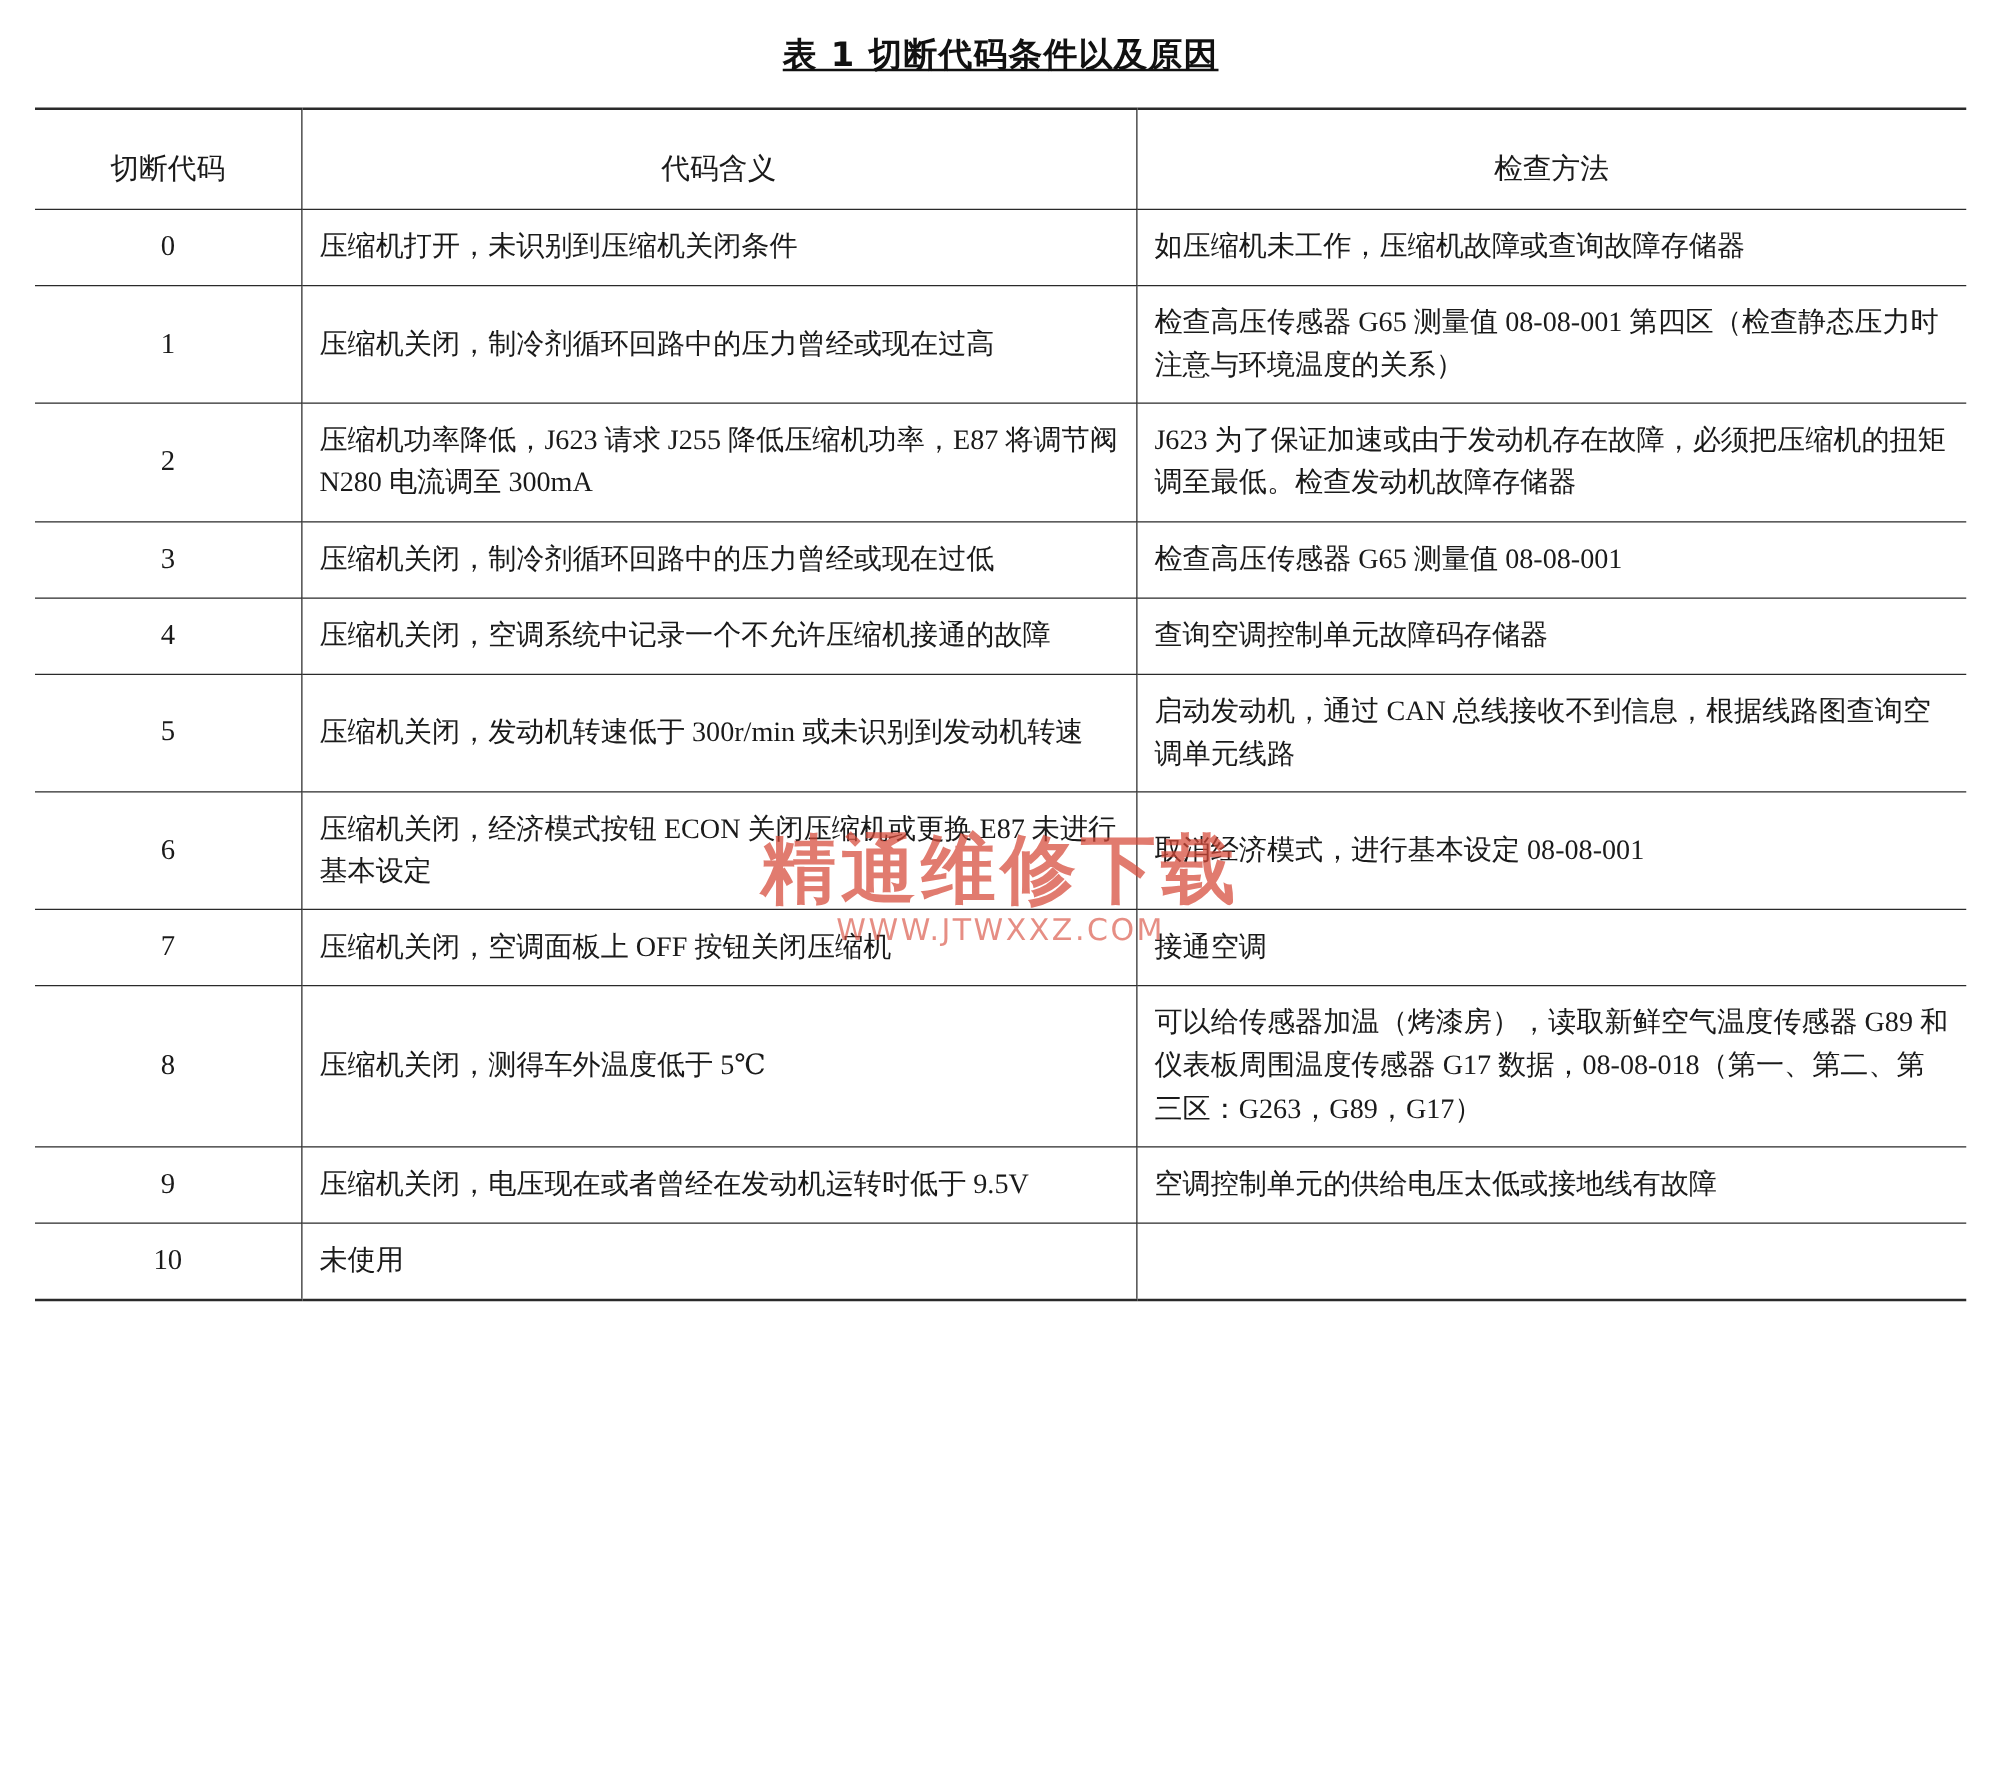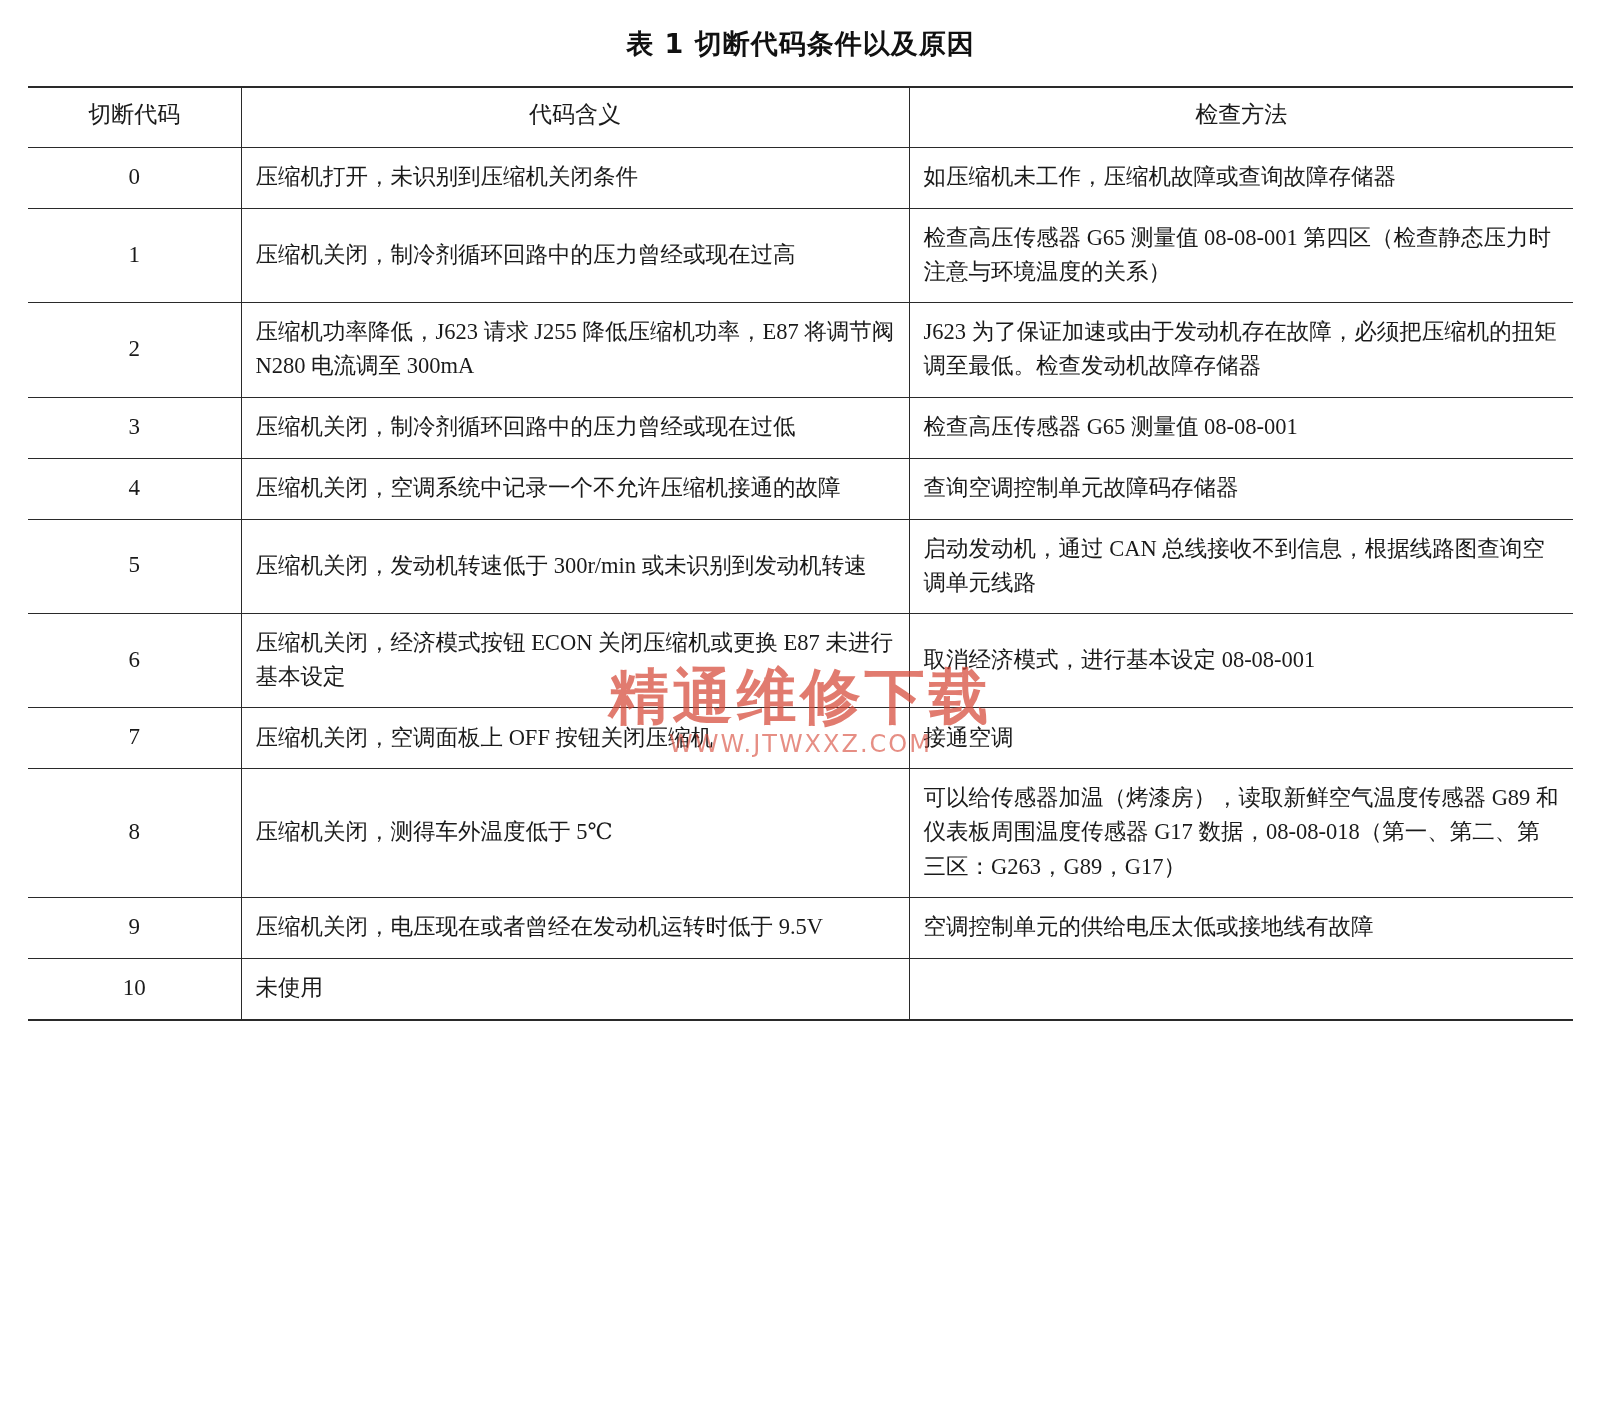--- a/index.html
+++ b/index.html
@@ -23,20 +23,21 @@
     padding: 0;
   }
   .doc-title {
     text-align: center;
     font-family: "DejaVu Sans", "Liberation Sans", sans-serif;
     font-weight: bold;
     font-size: 27px;
     letter-spacing: 1px;
     margin: 26px 0 0 0;
     color: #111;
+    text-decoration: underline;
   }
   table.code-table {
     border-collapse: collapse;
     width: 1545px;
     margin: 24px auto 0 auto;
     table-layout: fixed;
   }
   table.code-table col.c1 { width: 213px; }
   table.code-table col.c2 { width: 668px; }
   table.code-table col.c3 { width: 664px; }
@@ -49,21 +50,21 @@
     padding: 12px 14px 13px 14px;
     font-size: 22.5px;
     line-height: 1.52;
   }
   table.code-table thead th {
     border-top: 2.6px solid #2a2a2a;
     border-bottom: 1.6px solid #2a2a2a;
     text-align: center;
     font-weight: normal;
     font-size: 23px;
-    padding-top: 10px;
+    padding-top: 30px;
     padding-bottom: 14px;
     font-family: Liberation Serif, serif;
   }
   table.code-table th.col-sep,
   table.code-table td.col-sep {
     border-right: 1.6px solid #2a2a2a;
   }
   table.code-table tbody td.cell-code {
     text-align: center;
     font-size: 23px;

